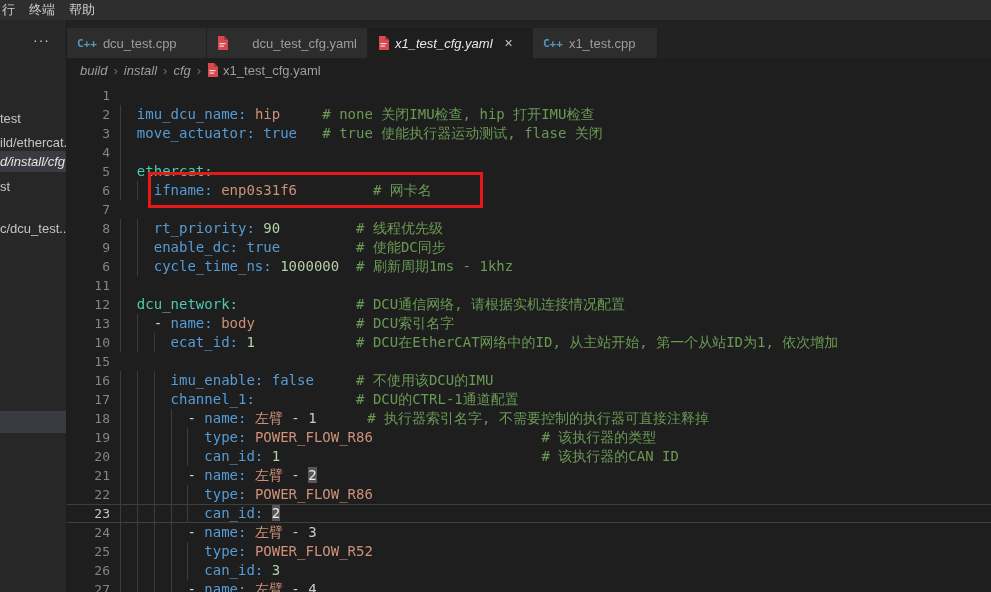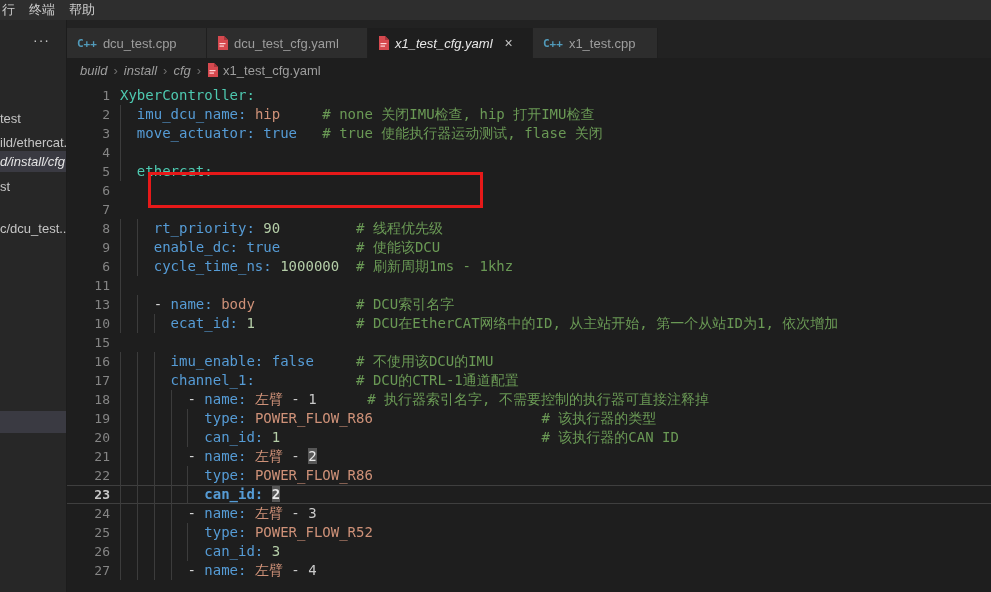--- a/index.html
+++ b/index.html
@@ -37,21 +37,21 @@
                display:flex;align-items:center;gap:6px;padding-left:13px;box-sizing:border-box;
                font-size:13px;color:#9d9d9d;}
   .crumb{cursor:pointer;font-style:italic;}
   .crumb-sep{color:#6e6e6e;}
   .crumb-file{display:flex;align-items:center;gap:5px;cursor:pointer;}
   
   .editor{position:relative;width:924px;height:510px;background:var(--c-editor-bg);
           padding-top:4px;box-sizing:border-box;cursor:text;}
   .line{display:flex;height:19px;line-height:19px;
         font-family:"DejaVu Sans Mono","Liberation Mono",monospace;font-size:14px;}
-  .line.current{box-shadow:inset 0 1px 0 #3f3f3f, inset 0 -1px 0 #3f3f3f;font-weight:bold;}
+  .line.current{box-shadow:inset 0 1px 0 #3f3f3f, inset 0 -1px 0 #3f3f3f;}
   .ln{width:43px;flex:0 0 43px;text-align:right;color:#858585;font-size:13px;
       -webkit-user-select:none;user-select:none;}
   .line.current .ln{color:#c6c6c6;}
   .code{position:relative;margin-left:10px;white-space:pre;color:var(--c-plain);}
   .guide{position:absolute;top:0;bottom:0;width:1px;background:#3c3c3c;}
   .tok-rootkey{color:var(--c-rootkey);}
   .tok-key{color:var(--c-key);}
   .tok-str{color:var(--c-str);}
   .tok-num{color:var(--c-num);}
   .tok-bool{color:var(--c-bool);}
@@ -78,21 +78,21 @@
       <div class="side-row" style="top: 156px;">st</div>
       <div class="side-row" style="top: 198px;">c/dcu_test...</div>
       <div class="side-row-empty" style="top: 391px;"></div>
     </div>
   <div class="main">
     <div class="tabbar">
         <div class="tab" style="width: 140px;">
           <span class="icon-cpp">C++</span>
           <span class="tab-label">dcu_test.cpp</span>
         </div>
-        <div class="tab" style="width: 161px;">
+        <div class="tab" style="width: 161px; justify-content: space-between;">
           <span class="icon-yaml">
             <svg width="11" height="14" viewBox="0 0 11 14">
               <path d="M1 0 h6 l4 4 v10 h-10 z" fill="#d6494f"></path>
               <path d="M7 0 l4 4 h-4 z" fill="#a8373c"></path>
               <rect x="2.5" y="7" width="6" height="1.2" fill="#ffd7d9"></rect>
               <rect x="2.5" y="9.5" width="4.5" height="1.2" fill="#ffd7d9"></rect>
             </svg>
           </span>
           <span class="tab-label">dcu_test_cfg.yaml</span>
         </div>
@@ -129,59 +129,63 @@
               <rect x="2.5" y="9.5" width="4.5" height="1.2" fill="#ffd7d9"></rect>
             </svg>
           </span>
           <span>x1_test_cfg.yaml</span>
         </span>
       </div>
     <div class="editor">
       <div class="red-box" style="left: 81px; top: 90px; width: 329px; height: 30px;"></div>
     <div class="line">
           <span class="ln">1</span>
-          <span class="code"><span class="tok-rootkey">XyberController:</span></span>
         </div>
         <div class="line">
           <span class="ln">2</span>
           <span class="code"><span class="guide" style="left: 0px;"></span><span class="tok-plain">  </span><span class="tok-key">imu_dcu_name:</span><span class="tok-plain"> </span><span class="tok-str">hip</span><span class="tok-plain">     </span><span class="tok-cmt"># none 关闭IMU检查, hip 打开IMU检查</span></span>
         </div>
         <div class="line">
           <span class="ln">3</span>
           <span class="code"><span class="guide" style="left: 0px;"></span><span class="tok-plain">  </span><span class="tok-key">move_actuator:</span><span class="tok-plain"> </span><span class="tok-bool">true</span><span class="tok-plain">   </span><span class="tok-cmt"># true 使能执行器运动测试, flase 关闭</span></span>
         </div>
         <div class="line">
           <span class="ln">4</span>
           <span class="code"><span class="guide" style="left: 0px;"></span></span>
         </div>
         <div class="line">
           <span class="ln">5</span>
           <span class="code"><span class="guide" style="left: 0px;"></span><span class="tok-plain">  </span><span class="tok-rootkey">ethercat:</span></span>
         </div>
         <div class="line">
           <span class="ln">6</span>
+          <span class="code"><span class="guide" style="left: 0px;"></span><span class="guide" style="left: 16.86px;"></span><span class="tok-plain">    </span><span class="tok-key">ifname:</span><span class="tok-plain"> </span><span class="tok-str">enp0s31f6</span><span class="tok-plain">         </span><span class="tok-cmt"># 网卡名</span></span>
         </div>
         <div class="line">
           <span class="ln">7</span>
         </div>
         <div class="line">
           <span class="ln">8</span>
           <span class="code"><span class="guide" style="left: 0px;"></span><span class="guide" style="left: 16.86px;"></span><span class="tok-plain">    </span><span class="tok-key">rt_priority:</span><span class="tok-plain"> </span><span class="tok-num">90</span><span class="tok-plain">         </span><span class="tok-cmt"># 线程优先级</span></span>
         </div>
         <div class="line">
           <span class="ln">9</span>
-          <span class="code"><span class="guide" style="left: 0px;"></span><span class="guide" style="left: 16.86px;"></span><span class="tok-plain">    </span><span class="tok-key">enable_dc:</span><span class="tok-plain"> </span><span class="tok-bool">true</span><span class="tok-plain">         </span><span class="tok-cmt"># 使能该DCU</span></span>
+          <span class="code"><span class="guide" style="left: 0px;"></span><span class="guide" style="left: 16.86px;"></span><span class="tok-plain">    </span><span class="tok-key">enable_dc:</span><span class="tok-plain"> </span><span class="tok-bool">true</span><span class="tok-plain">         </span><span class="tok-cmt"># 使能DC同步</span></span>
         </div>
         <div class="line">
           <span class="ln">6</span>
           <span class="code"><span class="guide" style="left: 0px;"></span><span class="guide" style="left: 16.86px;"></span><span class="tok-plain">    </span><span class="tok-key">cycle_time_ns:</span><span class="tok-plain"> </span><span class="tok-num">1000000</span><span class="tok-plain">  </span><span class="tok-cmt"># 刷新周期1ms - 1khz</span></span>
         </div>
         <div class="line">
           <span class="ln">11</span>
           <span class="code"><span class="guide" style="left: 0px;"></span></span>
+        </div>
+        <div class="line">
+          <span class="ln">12</span>
+          <span class="code"><span class="guide" style="left: 0px;"></span><span class="tok-plain">  </span><span class="tok-rootkey">dcu_network:</span><span class="tok-plain">              </span><span class="tok-cmt"># DCU通信网络, 请根据实机连接情况配置</span></span>
         </div>
         <div class="line">
           <span class="ln">13</span>
           <span class="code"><span class="guide" style="left: 0px;"></span><span class="guide" style="left: 16.86px;"></span><span class="tok-plain">    </span><span class="tok-pun">- </span><span class="tok-key">name:</span><span class="tok-plain"> </span><span class="tok-str">body</span><span class="tok-plain">            </span><span class="tok-cmt"># DCU索引名字</span></span>
         </div>
         <div class="line">
           <span class="ln">10</span>
           <span class="code"><span class="guide" style="left: 0px;"></span><span class="guide" style="left: 16.86px;"></span><span class="guide" style="left: 33.72px;"></span><span class="tok-plain">      </span><span class="tok-key">ecat_id:</span><span class="tok-plain"> </span><span class="tok-num">1</span><span class="tok-plain">            </span><span class="tok-cmt"># DCU在EtherCAT网络中的ID, 从主站开始, 第一个从站ID为1, 依次增加</span></span>
         </div>
         <div class="line">

